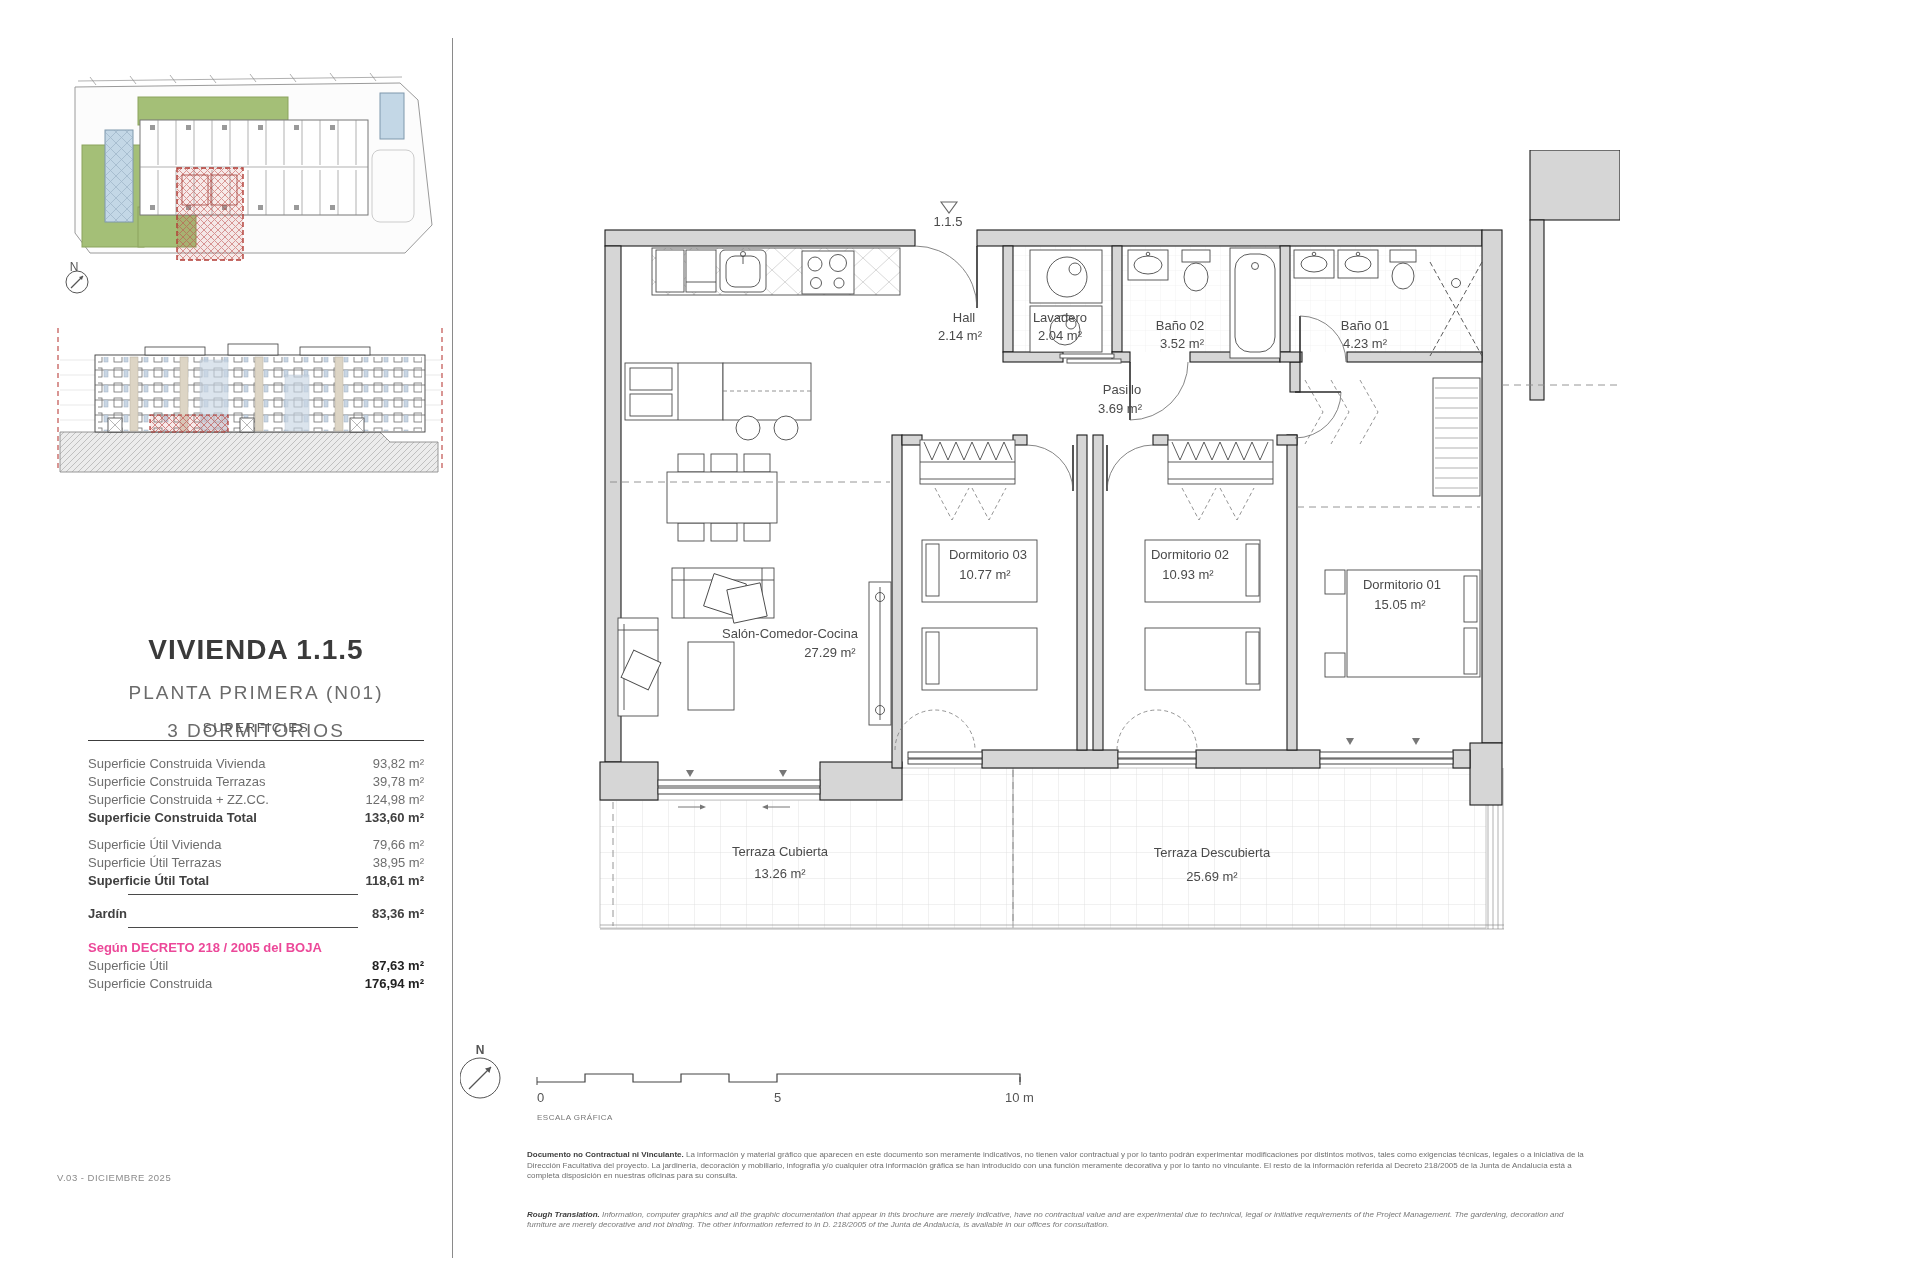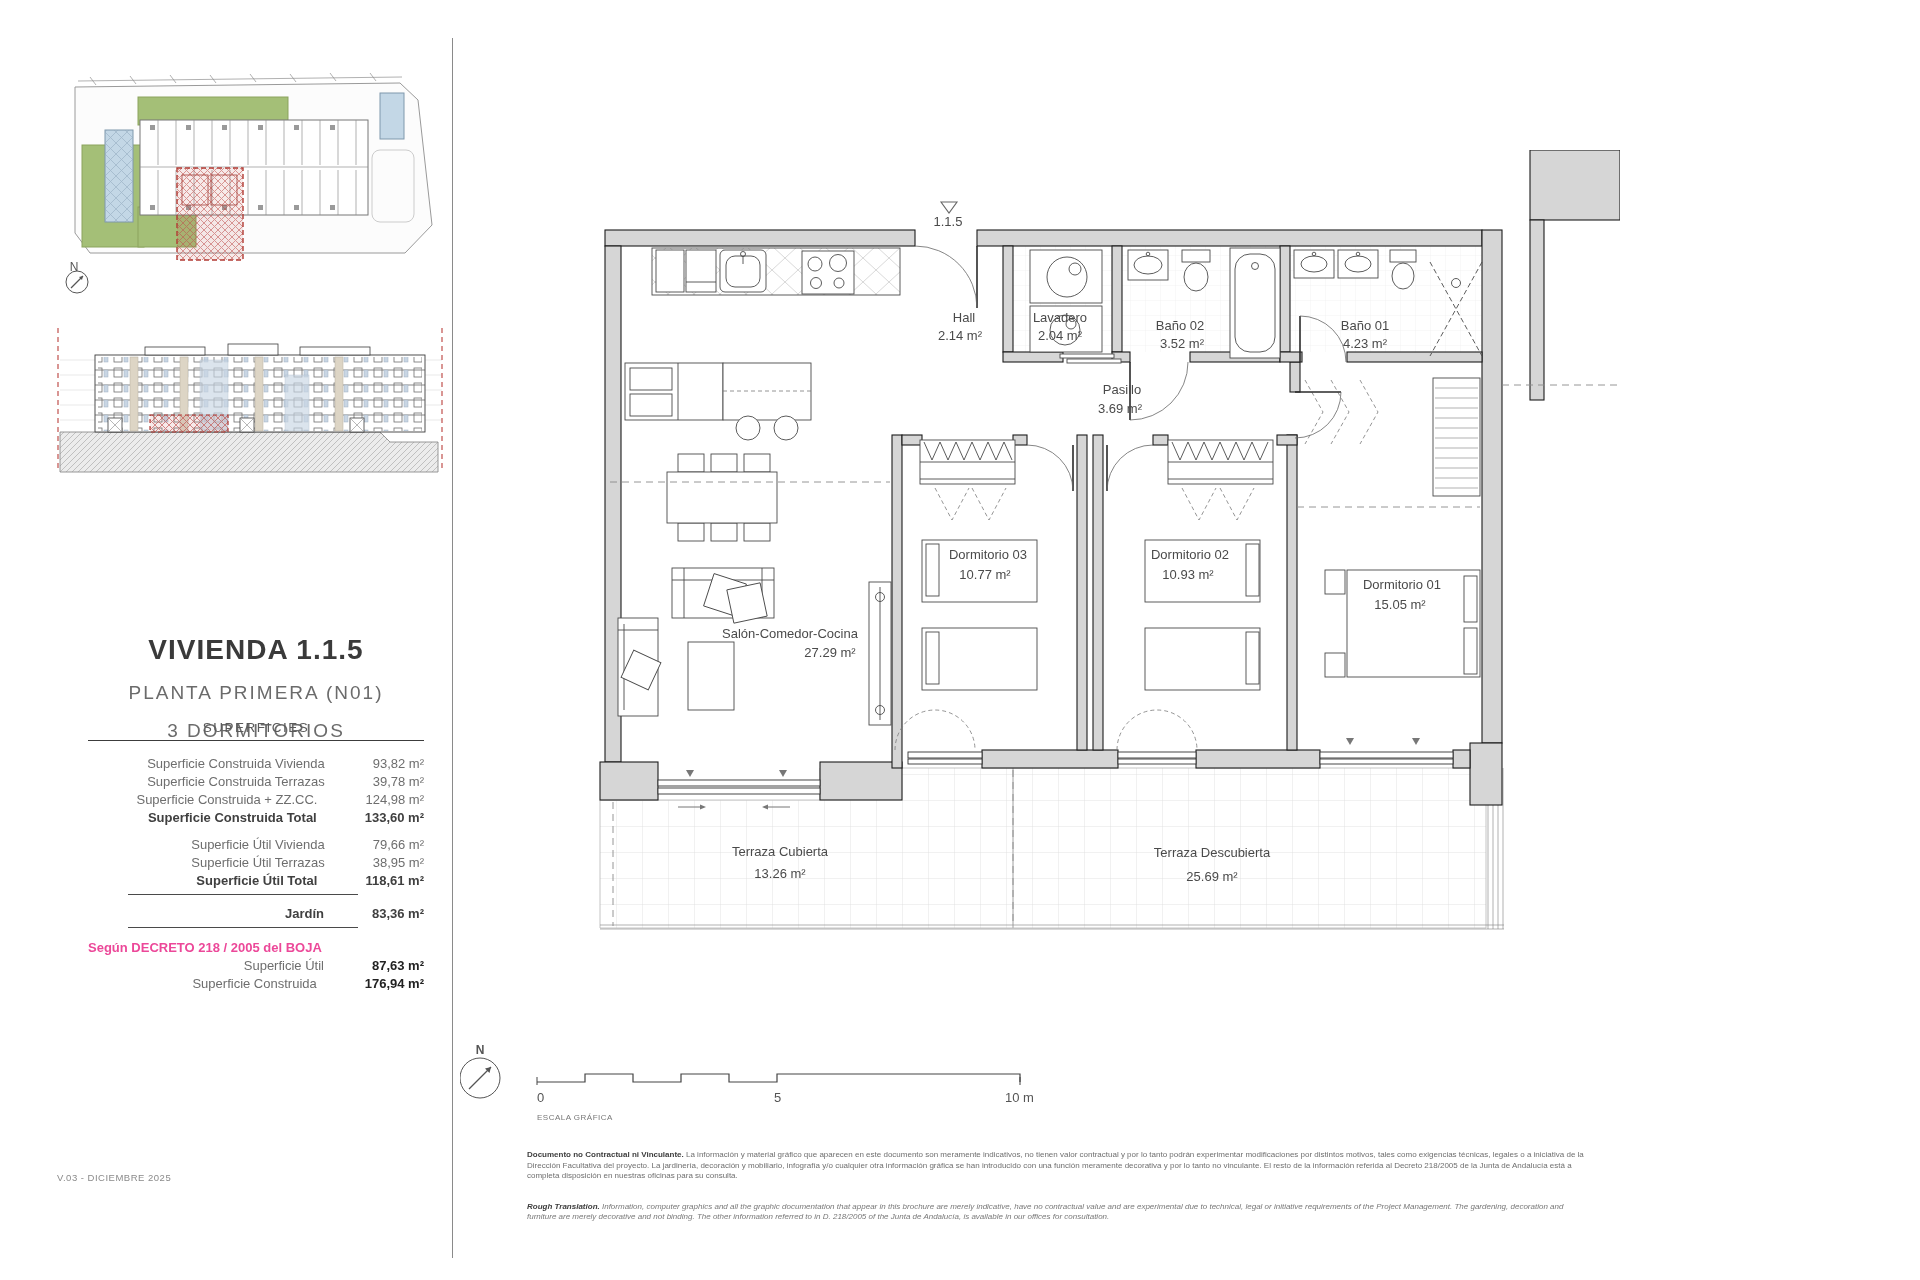--- a/index.html
+++ b/index.html
@@ -12,33 +12,33 @@
 
   
   #col-divider{left:452px;top:38px;width:1px;height:1220px;background:#8a8a8a;}
   #title-block{left:60px;top:608px;width:392px;text-align:center;}
   #title-main{font-size:28px;font-weight:bold;color:#3a3a3a;letter-spacing:1px;margin-top:26px;}
   #title-sub1,#title-sub2{font-size:19px;color:#6b6b6b;letter-spacing:2px;margin-top:16px;}
 
   #superficies{left:88px;top:720px;width:336px;font-size:13px;color:#6e6e6e;}
   #superficies .heading{text-align:center;letter-spacing:1.5px;color:#5a5a5a;
      padding-bottom:5px;border-bottom:1.5px solid #3c3c3c;margin-bottom:14px;font-size:13.5px;}
-  .srow{display:flex;justify-content:flex-end;line-height:18px;height:18px;gap:48px;}
+  .srow{display:flex;justify-content:space-between;line-height:18px;height:18px;}
   .srow .v{white-space:nowrap;}
   .srow.bold{font-weight:bold;color:#404040;}
   .srow.vbold .v{font-weight:bold;color:#222;}
   .sgap{height:9px;}
   .rule{margin:4px 0 10px 40px;width:230px;border-bottom:1px solid #4a4a4a;}
   .sheadline{font-weight:bold;color:#ec4899;line-height:19px;}
 
   #version-label{left:57px;top:1172px;font-size:9.5px;color:#8a8a8a;letter-spacing:.5px;}
 
   #disclaimer{left:527px;top:1150px;width:1058px;font-size:8px;line-height:10.6px;color:#6f6f6f;}
   #disclaimer .lead{font-weight:bold;color:#3d3d3d;}
-  #disclaimer .en{margin-top:20px;font-style:italic;color:#787878;}
+  #disclaimer .en{margin-top:28px;font-style:italic;color:#787878;}
   #disclaimer .en .lead{font-style:italic;}
 
   
   .wl{fill:#d6d6d6;stroke:#1c1c1c;stroke-width:1.1;}
   .fu{fill:#ffffff;stroke:#4a4a4a;stroke-width:0.9;}
   .fl{fill:none;stroke:#4a4a4a;stroke-width:0.9;}
   .arc{fill:none;stroke:#666;stroke-width:0.8;}
   .leaf{stroke:#2a2a2a;stroke-width:1.6;}
   .dsh{fill:none;stroke:#8a8a8a;stroke-width:0.9;stroke-dasharray:7 5;}
   .dshf{fill:none;stroke:#7a7a7a;stroke-width:0.8;stroke-dasharray:4 3;}

